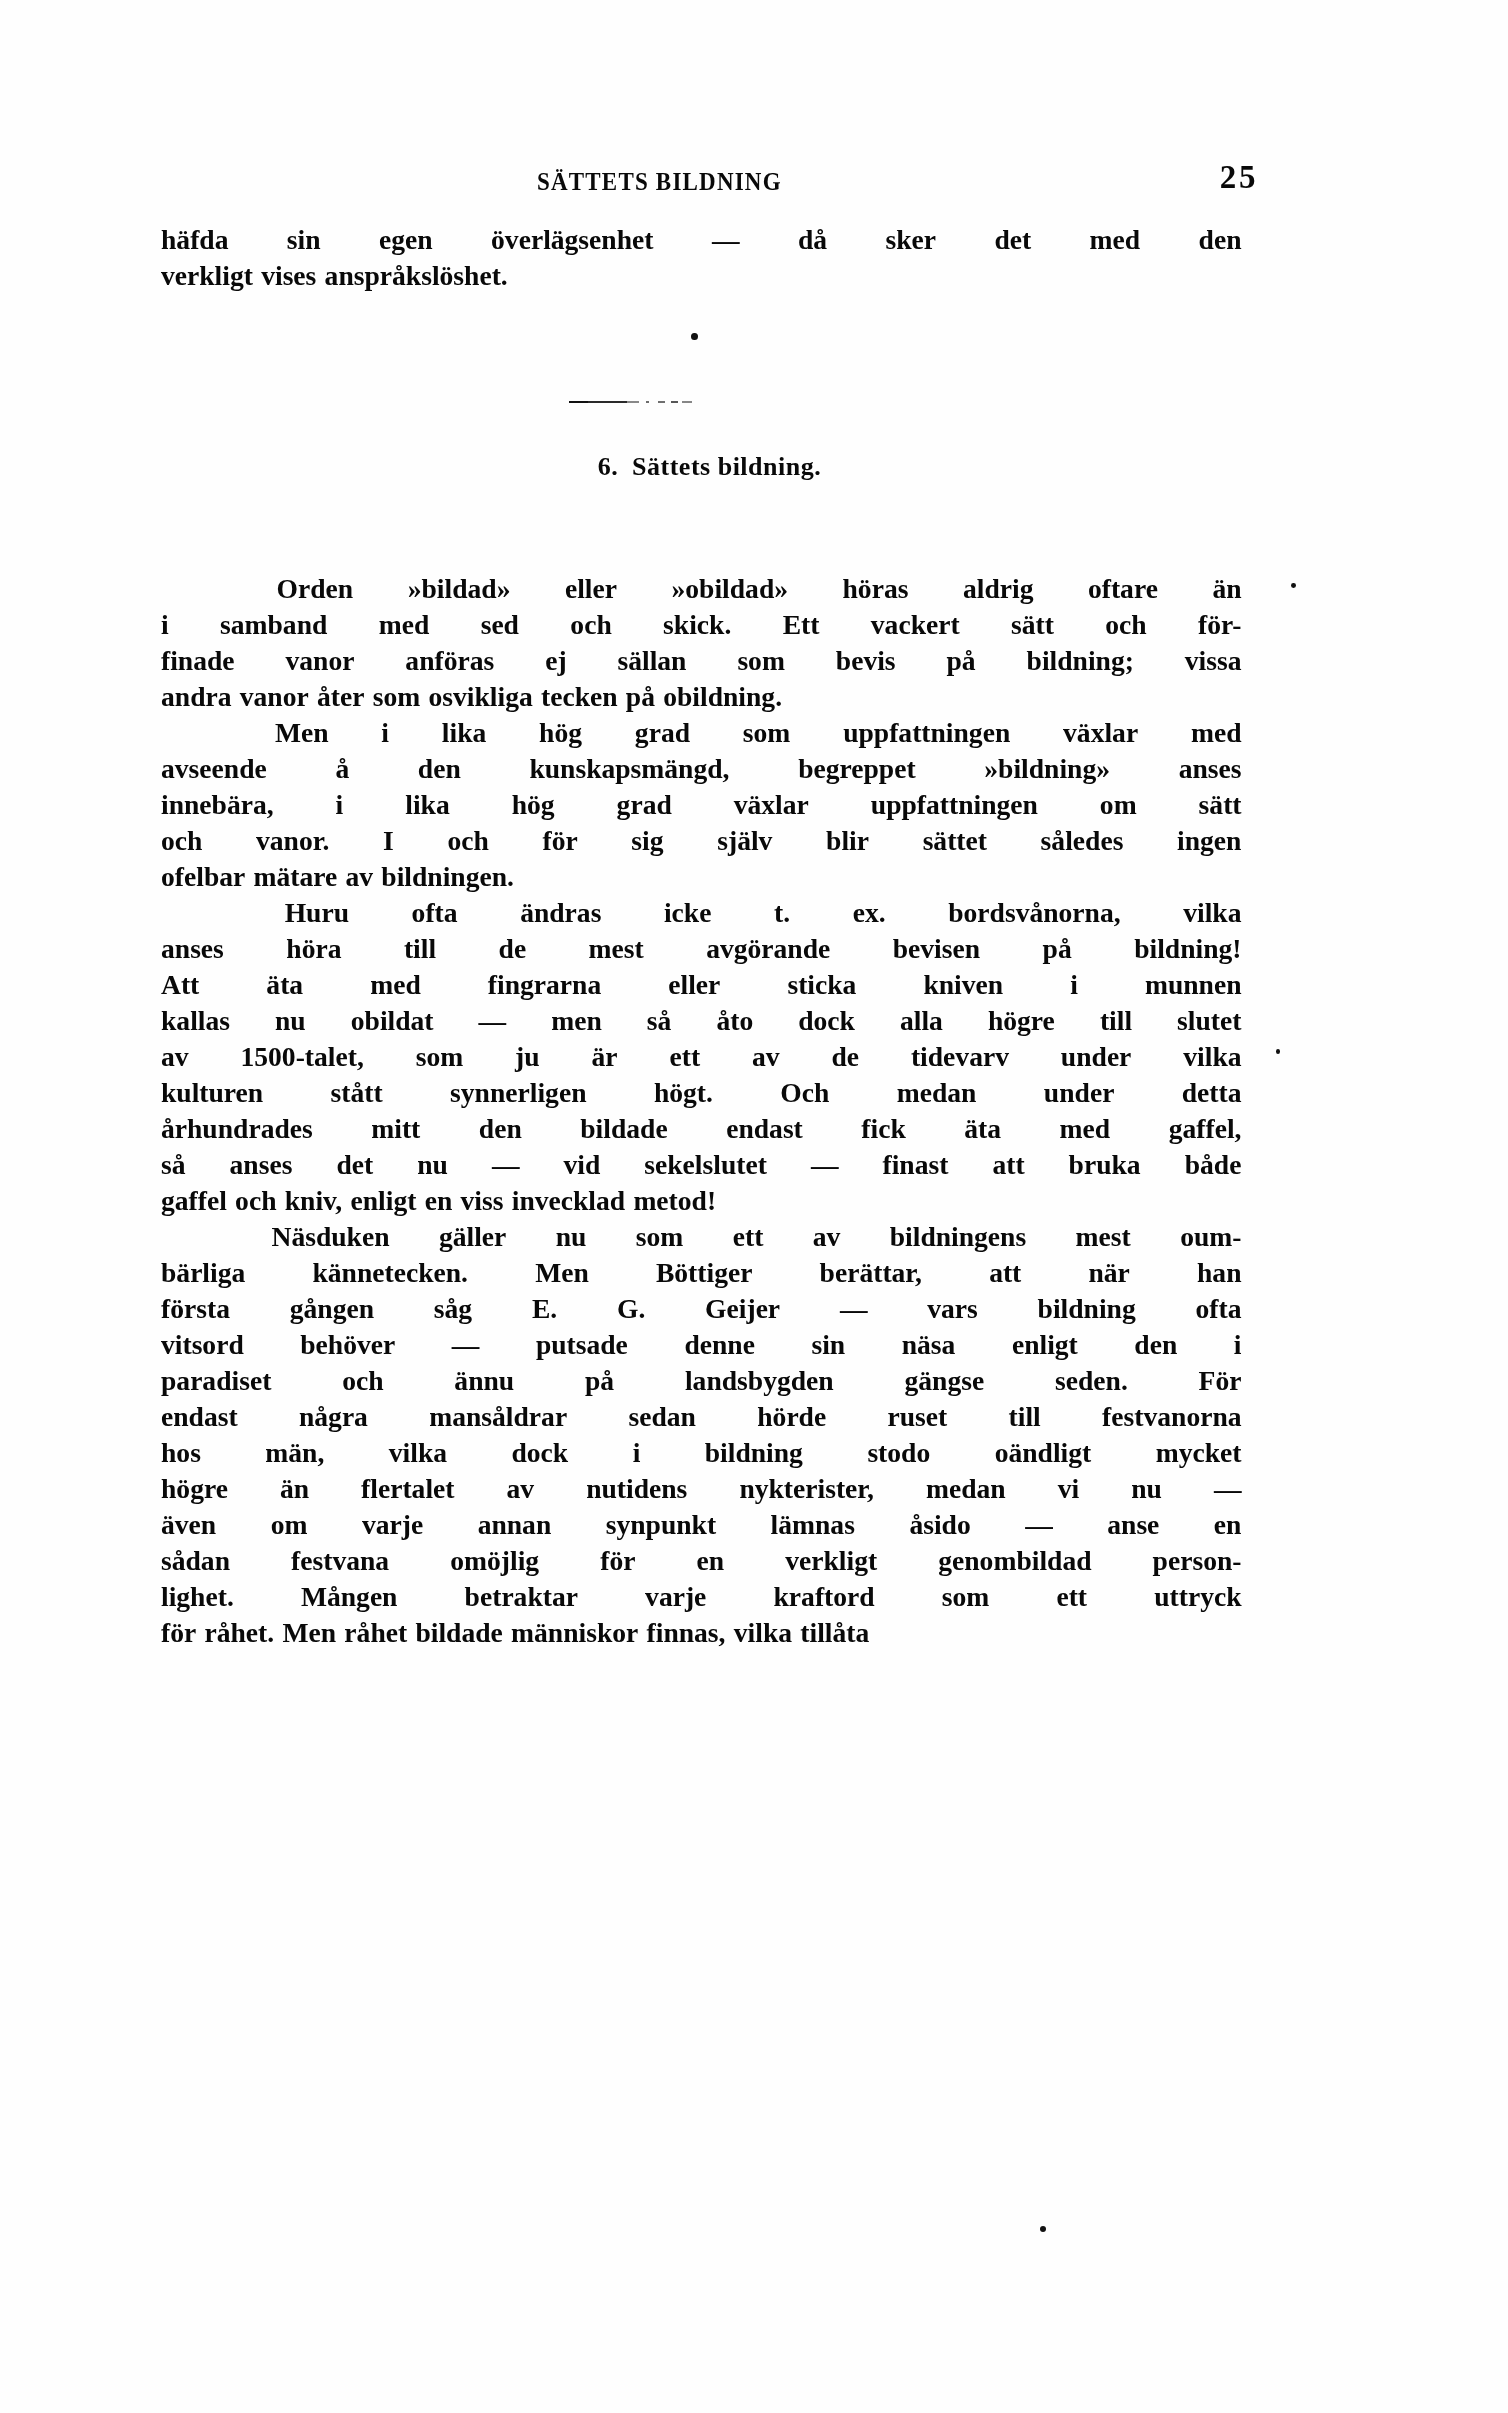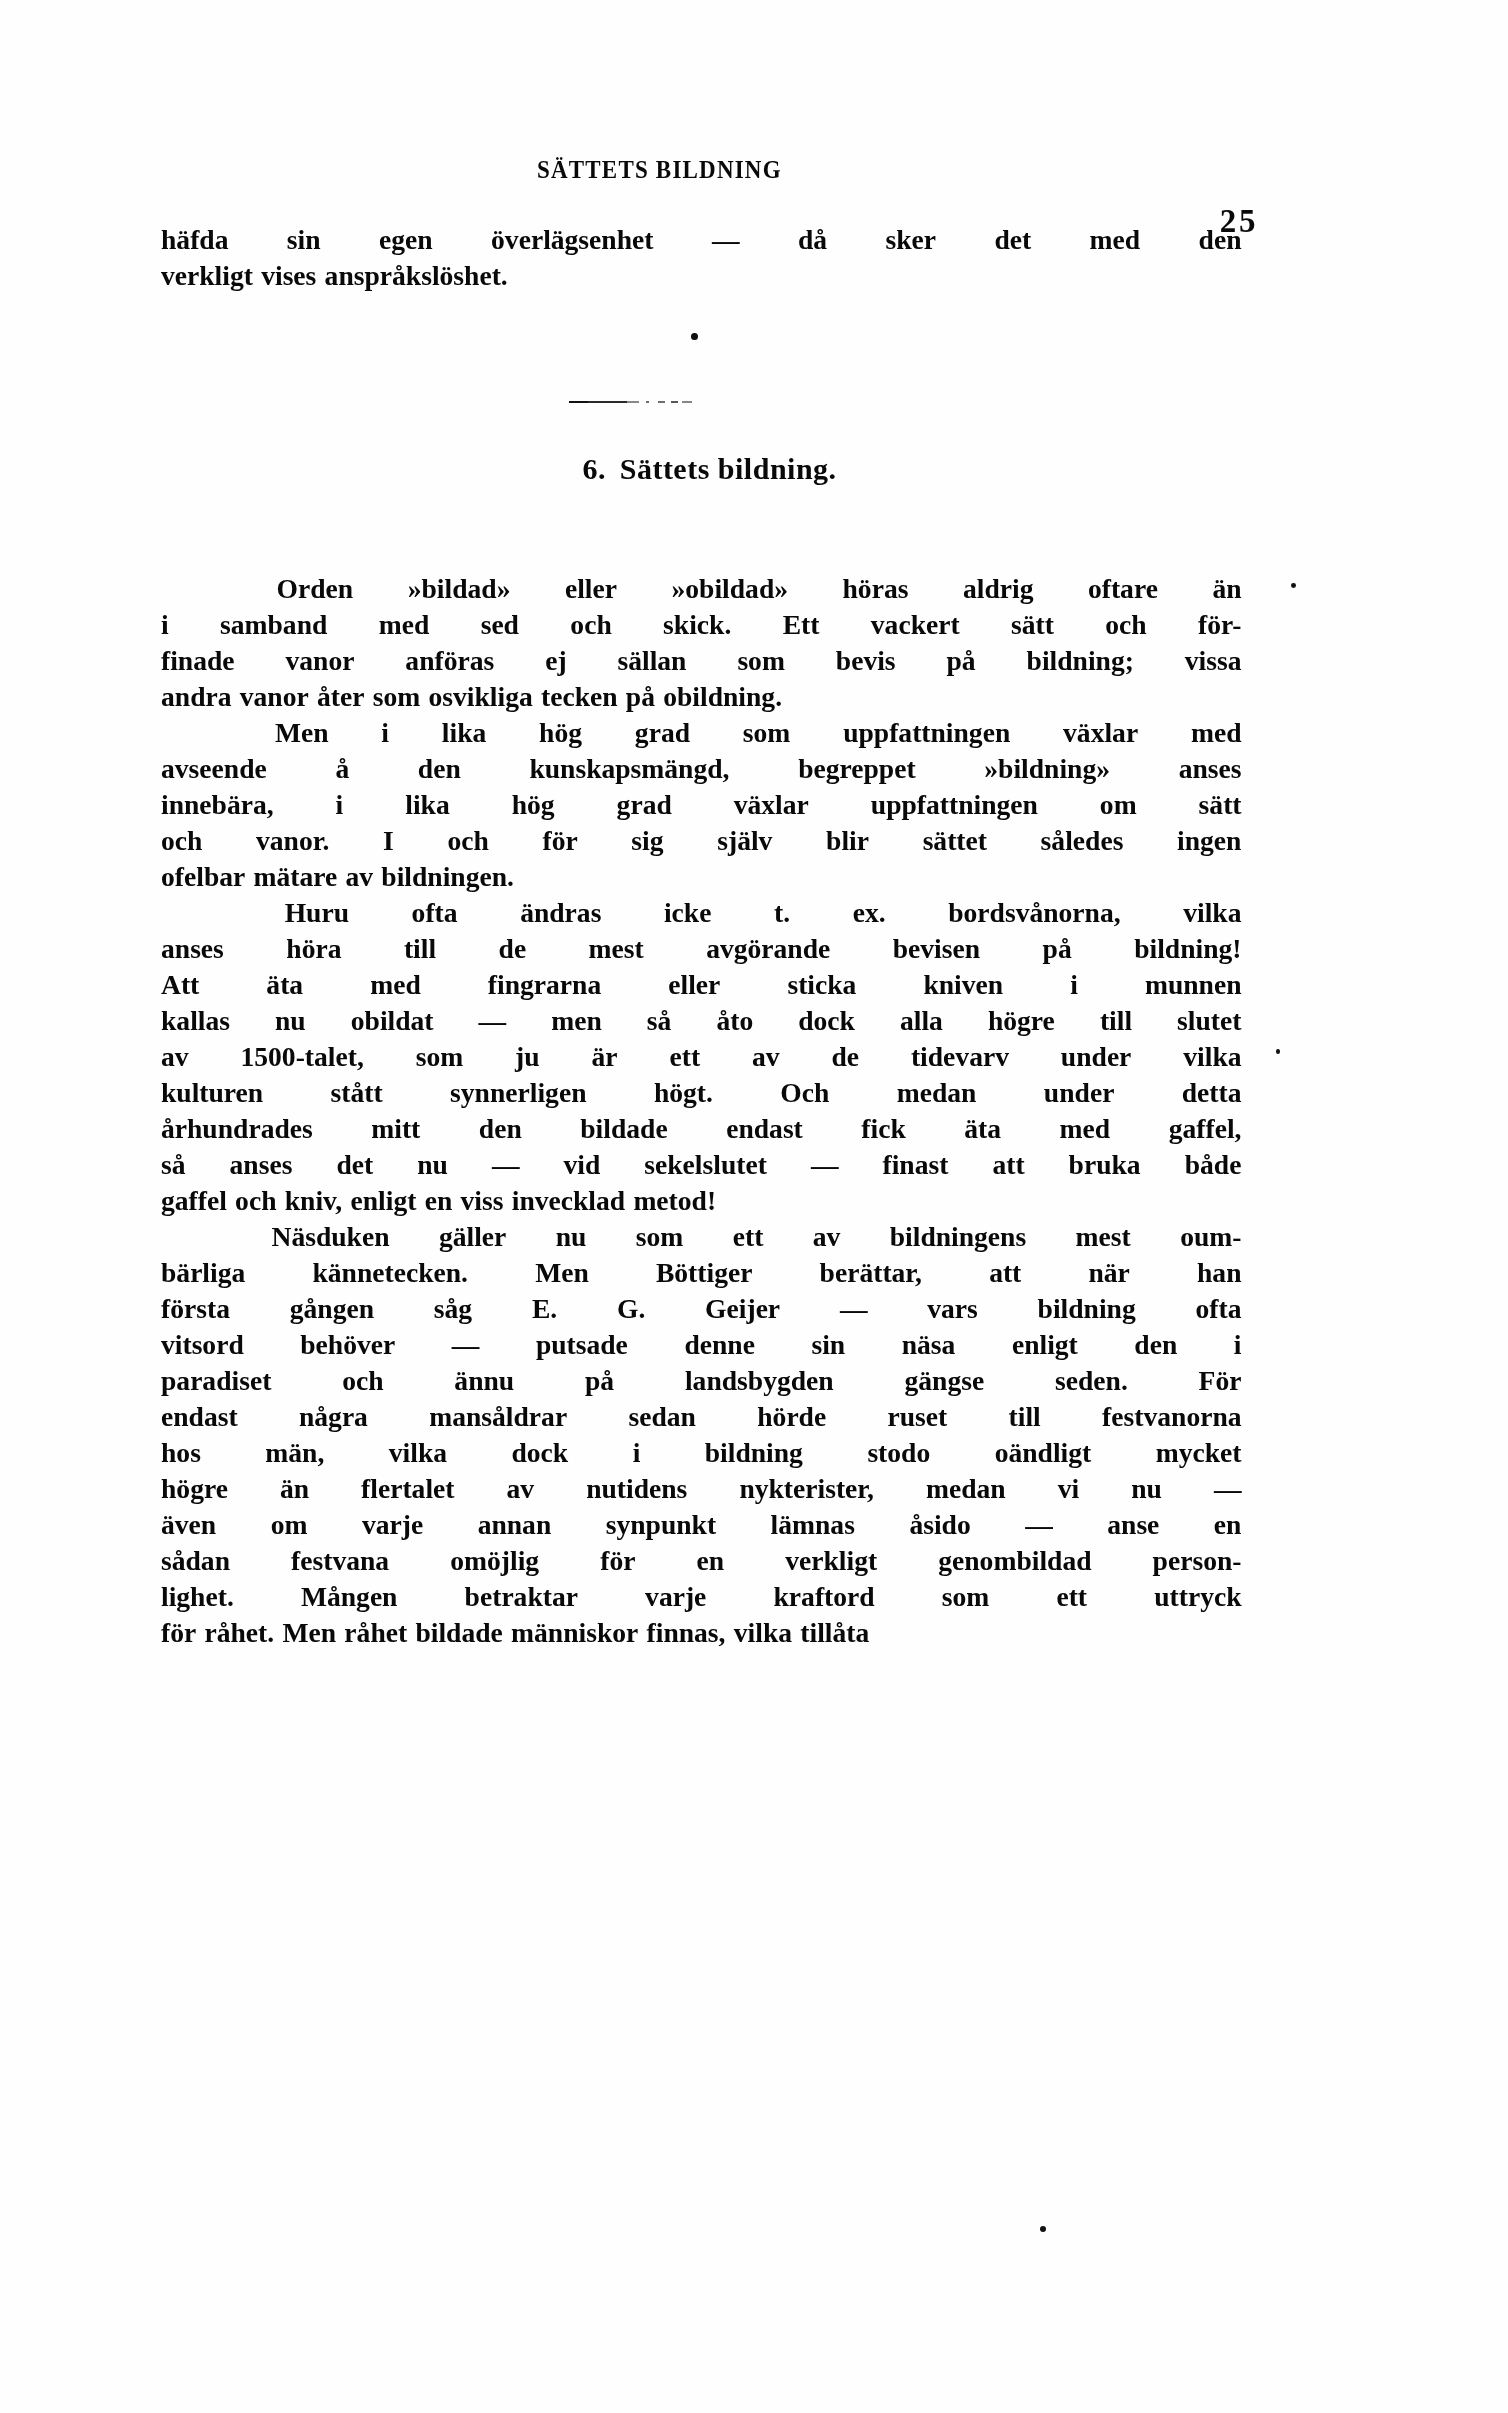--- a/index.html
+++ b/index.html
@@ -23,21 +23,21 @@
   }
 
   
   .runhead {
     position: absolute;
     left: 161px;
     right: 251px;
     top: 157px;
     height: 37px;
     display: flex;
-    align-items: flex-start;
+    align-items: flex-end;
     justify-content: space-between;
   }
   .runhead-title {
     margin-left: 376px;
     font-size: 25px;
     font-weight: 700;
     letter-spacing: 1.3px;
     line-height: 1;
     white-space: nowrap;
     transform: scaleX(0.92);
@@ -119,21 +119,21 @@
         rgba(55,55,55,0.6) 113px, rgba(55,55,55,0.6) 123px);
   }
 
   
   .section-heading {
     position: absolute;
     left: 161px;
     top: 454px;
     width: 1097px;
     text-align: center;
-    font-size: 30px;
+    font-size: 26px;
     font-weight: 700;
     line-height: 1;
     letter-spacing: 0.5px;
     white-space: nowrap;
   }
   .section-heading .num { margin-right: 13.8px; }
 
   
   .speck {
     position: absolute;

